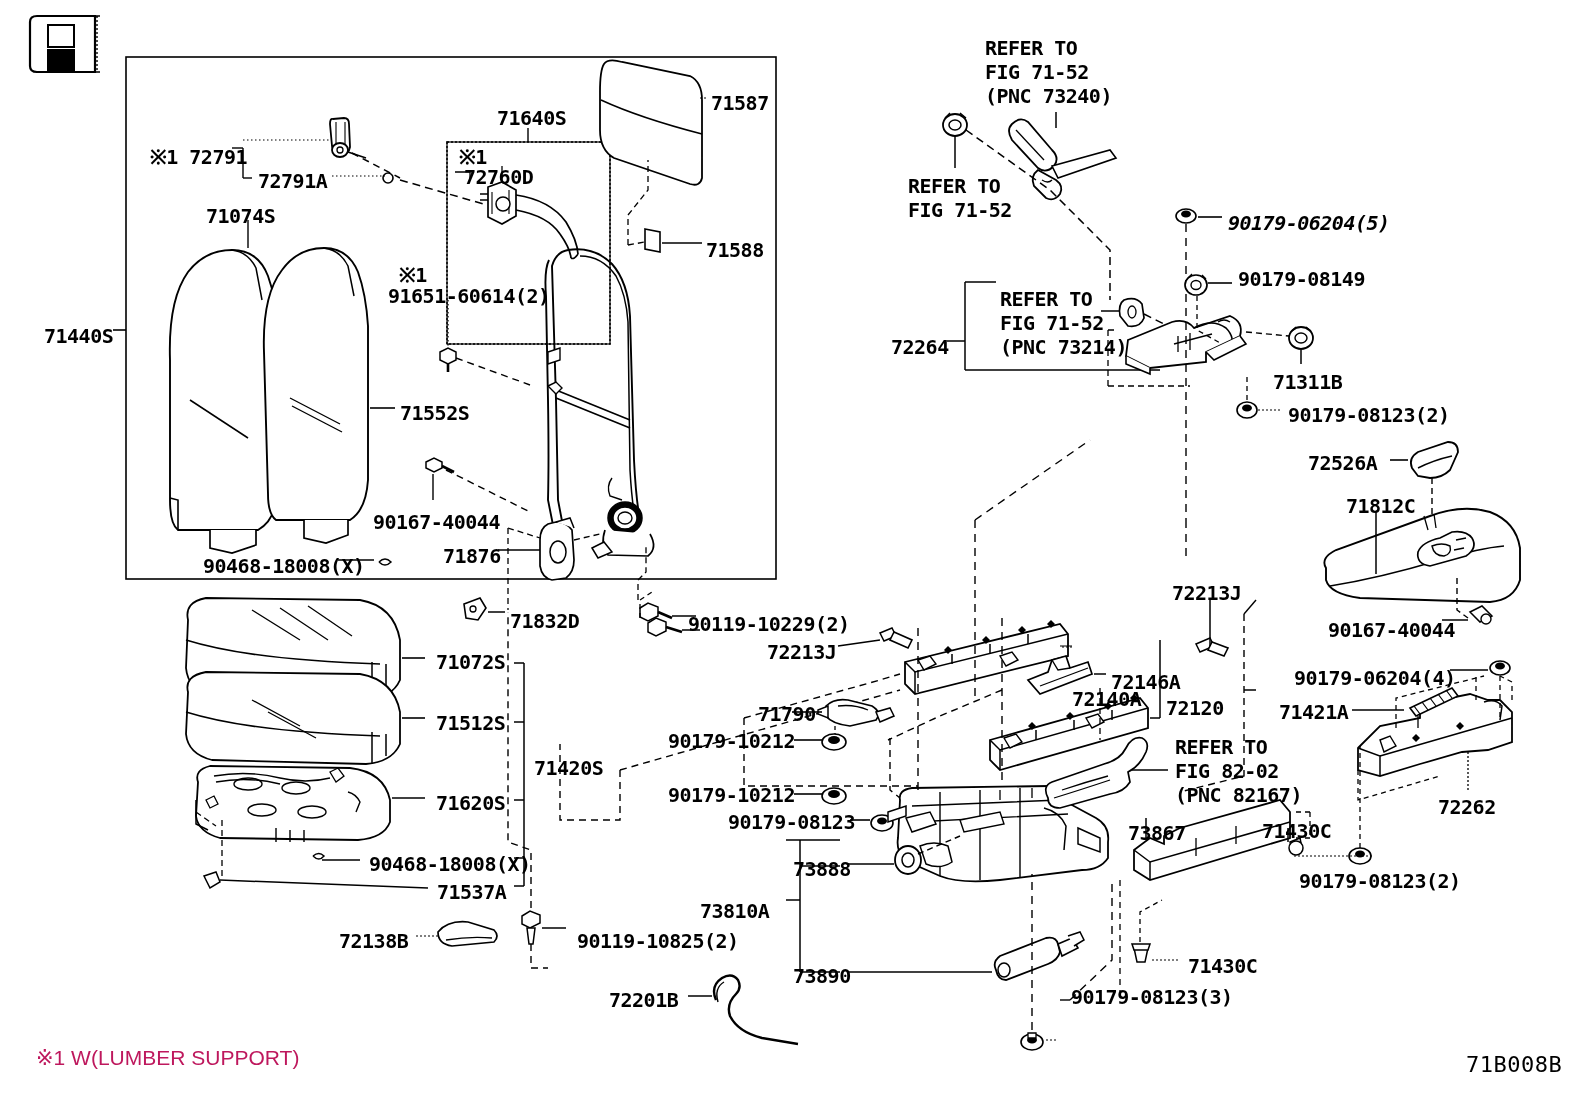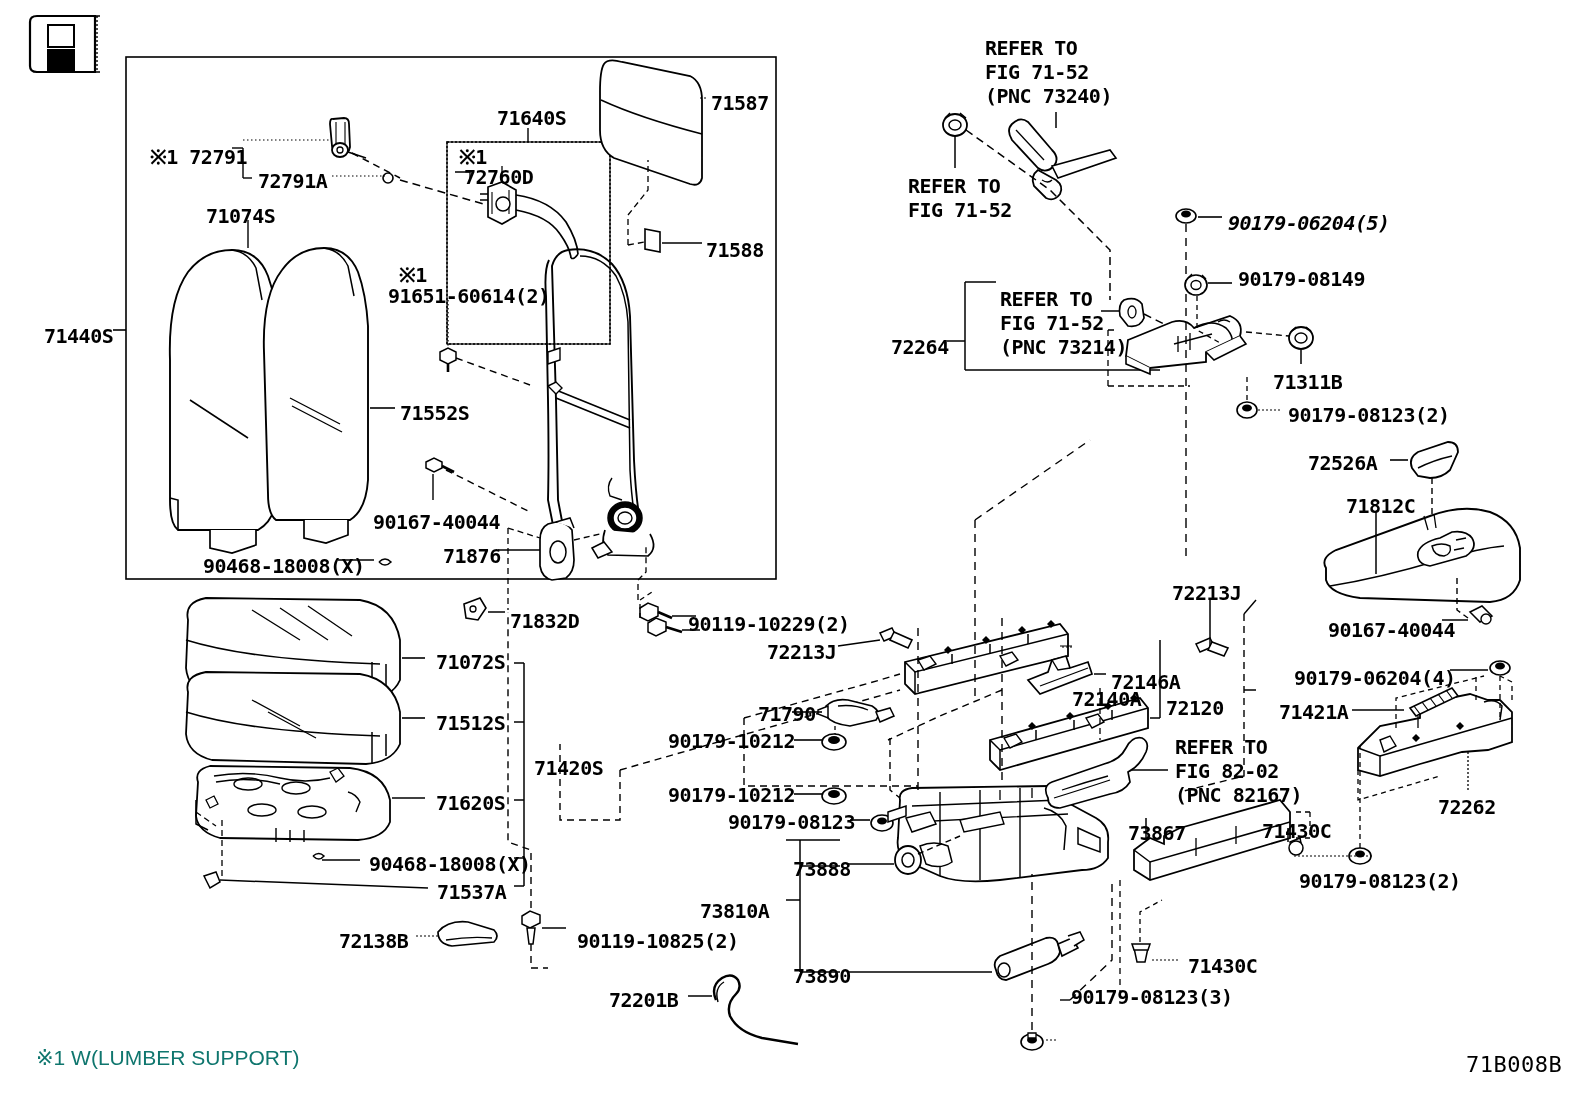--- a/index.html
+++ b/index.html
@@ -18,21 +18,21 @@
     color:#000;
     white-space:nowrap;
     letter-spacing:-0.5px;
     line-height:1.15;
   }
   .lbl.multi{line-height:1.2;}
   .note{
     position:absolute;
     font-family:"Liberation Sans","DejaVu Sans",sans-serif;
     font-size:19px;
-    color:#0f766e;
+    color:#be185d;
     white-space:nowrap;
   }
   svg{position:absolute;left:0;top:0;overflow:visible;}
 </style>
 </head>
 <body>
 
 <div id="page">
 
   <svg width="1592" height="1099">

